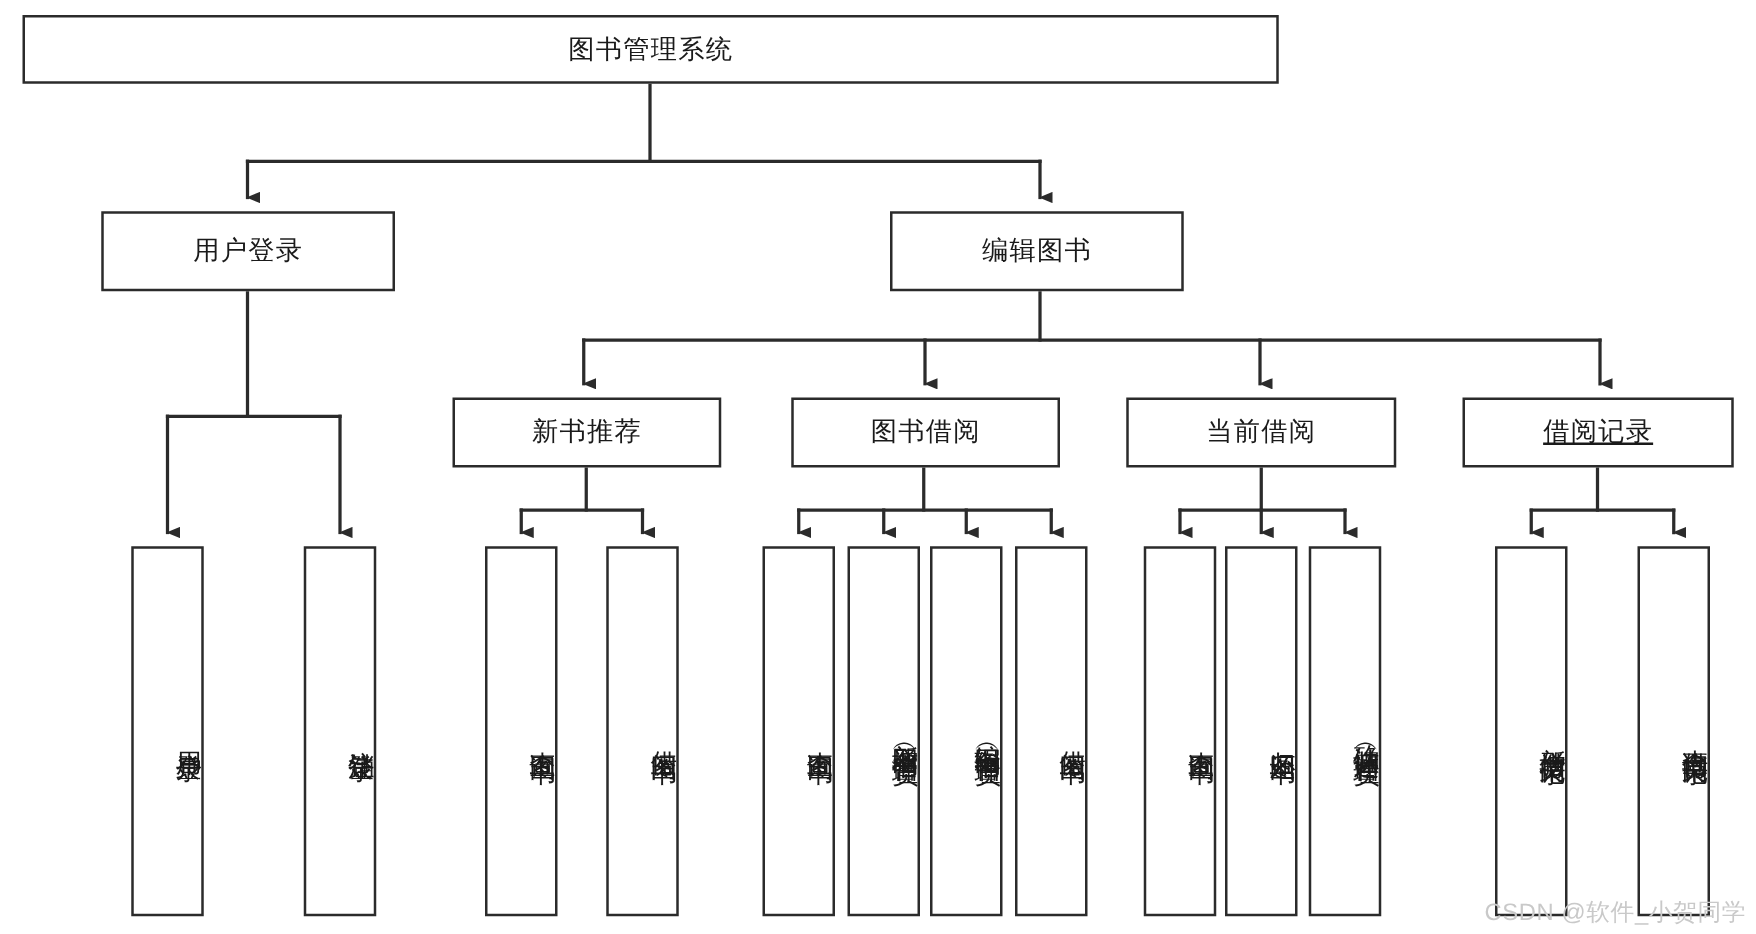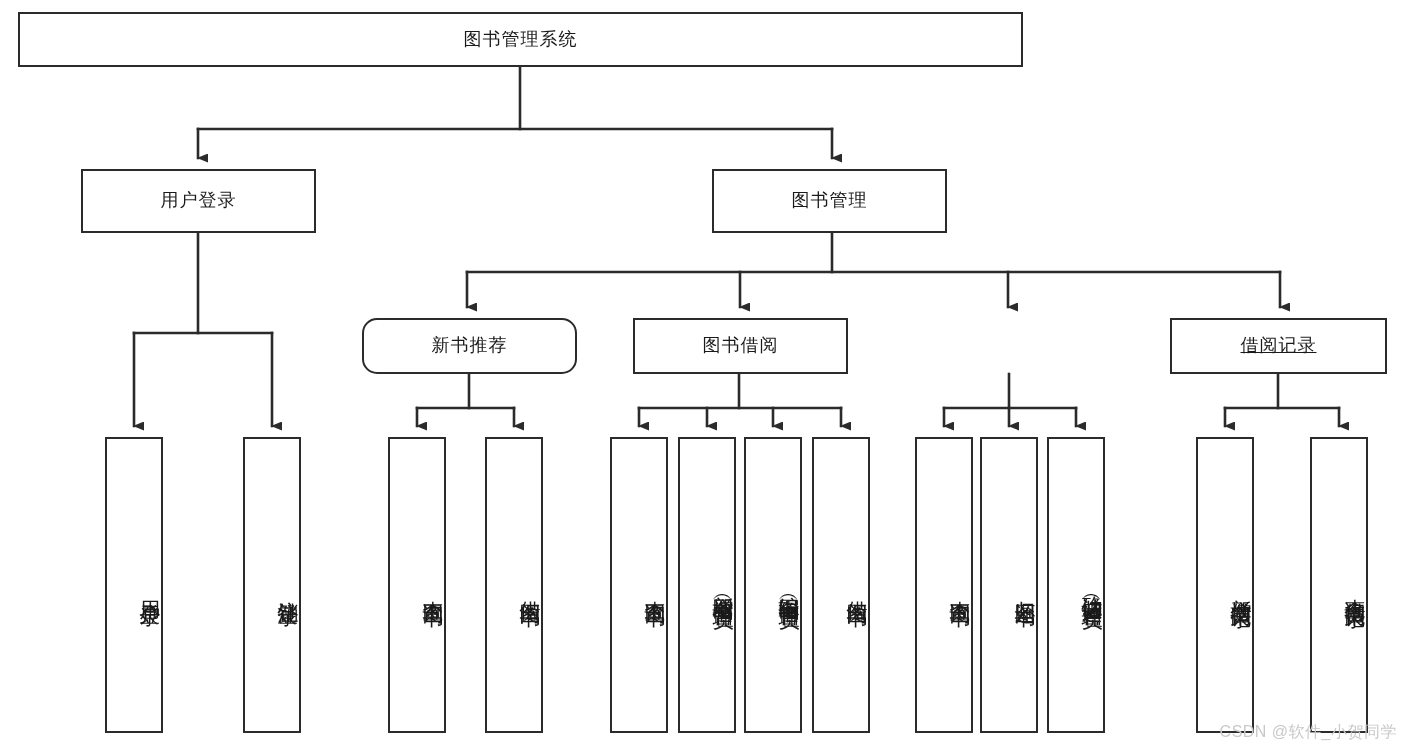--- a/index.html
+++ b/index.html
@@ -28,21 +28,21 @@
     position: absolute;
     box-sizing: border-box;
     border: 2px solid #2b2b2b;
     background: #ffffff;
     display: flex;
     align-items: center;
     justify-content: center;
     color: #1a1a1a;
   }
   .node.horiz {
-    font-size: 18px;
+    font-size: 21px;
     letter-spacing: 1px;
     line-height: 1.1;
   }
   .node.vert {
     writing-mode: vertical-rl;
     text-orientation: upright;
     font-size: 21px;
     letter-spacing: 2px;
     line-height: 1.05;
     padding-top: 6px;
@@ -52,21 +52,21 @@
   .node.vert .vlabel {
     writing-mode: vertical-rl;
     text-orientation: upright;
     display: block;
     white-space: nowrap;
   }
   .watermark {
     position: absolute;
     right: 8px;
     bottom: 4px;
-    font-size: 16px;
+    font-size: 19px;
     color: #c9c9c9;
     letter-spacing: 0.5px;
     white-space: nowrap;
     pointer-events: none;
   }
 </style>
 </head>
 <body>
 
 <div id="diagram-root">
@@ -117,24 +117,25 @@
       <path d="M1278,374 L1278,408"></path>
       <path d="M1225,408 L1339,408"></path>
       <path d="M1225,408 L1225,426" marker-end="url(#arrowhead)"></path>
       <path d="M1339,408 L1339,426" marker-end="url(#arrowhead)"></path>
     </g>
   </svg>
 
   <div class="node horiz" style="left:18px; top:12px; width:1005px; height:55px;">图书管理系统</div>
 
   <div class="node horiz" style="left:81px; top:169px; width:235px; height:64px;">用户登录</div>
-  <div class="node horiz" style="left:712px; top:169px; width:235px; height:64px;">图书管理</div>
+  <div class="node horiz" style="left:712px; top:169px; width:235px; height:64px;">编辑图书</div>
 
-  <div class="node horiz" style="left:362px; top:318px; width:215px; height:56px;border-radius:15px;">新书推荐</div>
+  <div class="node horiz" style="left:362px; top:318px; width:215px; height:56px;">新书推荐</div>
   <div class="node horiz" style="left:633px; top:318px; width:215px; height:56px;">图书借阅</div>
+  <div class="node horiz" style="left:901px; top:318px; width:216px; height:56px;">当前借阅</div>
   <div class="node horiz" style="left:1170px; top:318px; width:217px; height:56px;text-decoration:underline;">借阅记录</div>
 
   <div class="node vert" style="left:105px; top:437px; width:58px; height:296px;">
     <span class="vlabel">用户登录</span>
   </div>
   <div class="node vert" style="left:243px; top:437px; width:58px; height:296px;">
     <span class="vlabel">注销登录</span>
   </div>
 
   <div class="node vert" style="left:388px; top:437px; width:58px; height:296px;">

